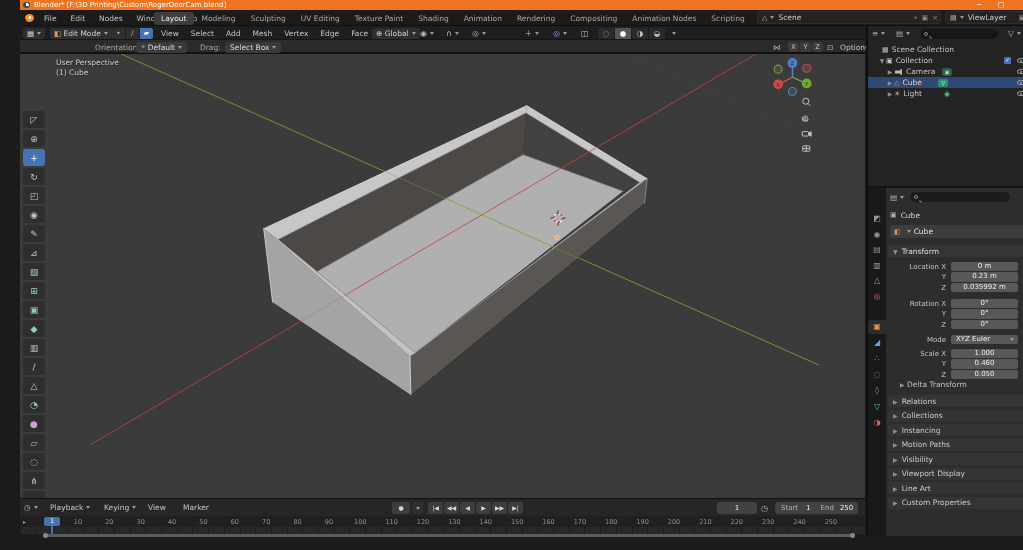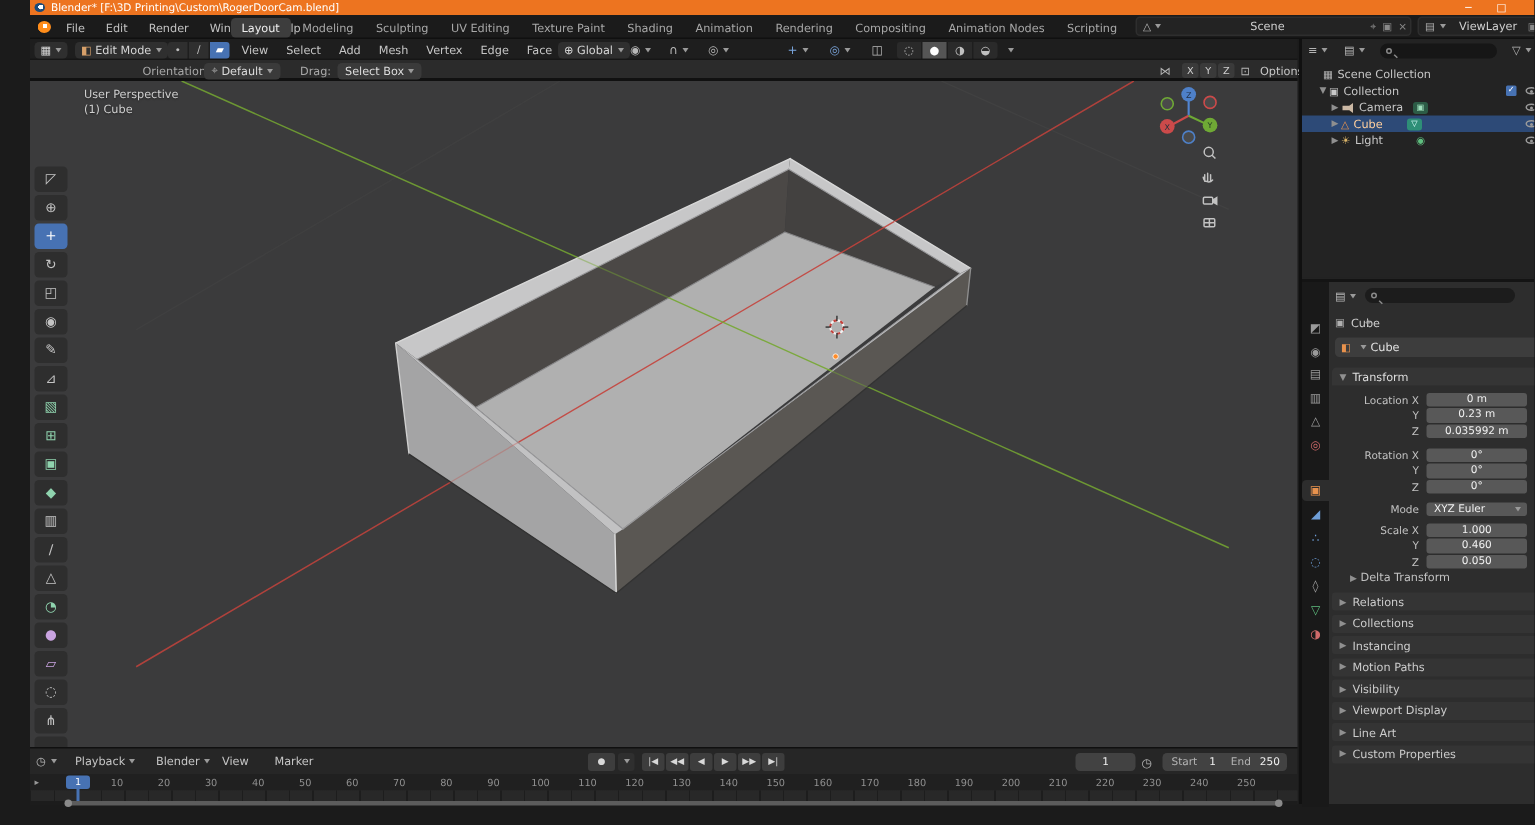--- a/index.html
+++ b/index.html
@@ -15,21 +15,21 @@
   
   #menubar{left:0;top:10px;width:1023px;height:16px;background:#1b1b1b;border-bottom:1px solid #101010;}
   .blogo2{position:absolute;left:5px;top:4px;width:9px;height:8px;background:radial-gradient(circle at 55% 42%,#fff 0 22%,#ff8d1a 23% 72%,transparent 73%);border-radius:50%;}
   #appmenus{position:absolute;left:18px;top:0;height:16px;display:flex;align-items:center;gap:2px;}
   #appmenus span{padding:0 6px;color:#c2c2c2;font-size:7.5px;}
   #workspaces{position:absolute;left:134px;top:0;height:16px;display:flex;align-items:center;gap:1px;}
   .ws{padding:2px 7px;color:#a8a8a8;font-size:7.5px;border-radius:3px;white-space:nowrap;}
   .ws.active{background:#3d3d3d;color:#efefef;}
   .ws.plus{padding:2px 4px;color:#8c8c8c;}
   .topchip{position:absolute;top:1px;height:13px;background:#232323;border:1px solid #2e2e2e;border-radius:3px;display:flex;align-items:center;font-size:7.5px;color:#cfcfcf;}
-  .topchip .lab{flex:1;padding-left:4px;text-align:center;}
+  .topchip .lab{flex:1;padding-left:4px;}
   .tcico{font-size:7px;color:#b5b5b5;margin-left:4px;}
   .dimico{font-size:7px;color:#8a8a8a;margin:0 2px;}
   
   #vheader{left:0;top:26px;width:845px;height:14px;background:#1e1e1e;border-bottom:1px solid #161616;}
   #toolsettings{left:0;top:40px;width:845px;height:14px;background:#2b2b2b;border-bottom:2px solid #111;}
   .hchip{position:absolute;top:1.5px;height:11px;background:#2f2f2f;border-radius:3px;display:flex;align-items:center;padding:0 4px;font-size:7.5px;color:#d6d6d6;white-space:nowrap;}
   .hmenu{display:flex;align-items:center;position:absolute;top:0;height:14px;gap:2px;}
   .hmenu span{padding:0 5px;color:#c6c6c6;font-size:7.5px;}
   .selchip{position:absolute;top:1.5px;width:13px;height:11px;background:#2f2f2f;display:flex;align-items:center;justify-content:center;font-size:7px;color:#bdbdbd;}
   .selchip.on{background:#4772b3;color:#fff;}
@@ -130,21 +130,21 @@
     <span class="winbtn" style="left:972px">□</span>
     <span class="winbtn" style="left:998px">×</span>
   </div>
 
   <div id="menubar" class="abs">
     <span class="blogo2"></span>
     <div id="appmenus">
 
     <span style="--i: 0;">File</span>
         <span style="--i: 1;">Edit</span>
-        <span style="--i: 2;">Render</span>
+        <span style="--i: 2;">Nodes</span>
         <span style="--i: 3;">Window</span>
         <span style="--i: 4;">Help</span>
       </div>
     <div id="workspaces">
 
     <span class="ws active" style="--i: 0;">Layout</span>
         <span class="ws" style="--i: 1;">Modeling</span>
         <span class="ws" style="--i: 2;">Sculpting</span>
         <span class="ws" style="--i: 3;">UV Editing</span>
         <span class="ws" style="--i: 4;">Texture Paint</span>
@@ -621,21 +621,21 @@
   <div id="timeline" class="abs">
     <div class="olchip" style="left:4px;top:3px">
         <span>◷</span>
         <span class="caret"></span>
       </div>
     <div class="tlmenu" style="left:30px">
         <span>Playback</span>
         <span class="caret"></span>
       </div>
     <div class="tlmenu" style="left:84px">
-        <span>Blender</span>
+        <span>Keying</span>
         <span class="caret"></span>
       </div>
     <div class="tlmenu" style="left:128px">
         <span>View</span>
       </div>
     <div class="tlmenu" style="left:163px">
         <span>Marker</span>
       </div>
     <button class="tbtn" style="left:372px;width:18px"><span>●</span></button>
     <button class="tbtn" style="left:392px;width:11px;background:#2f2f2f"><span class="caret" style="margin:0"></span></button>

